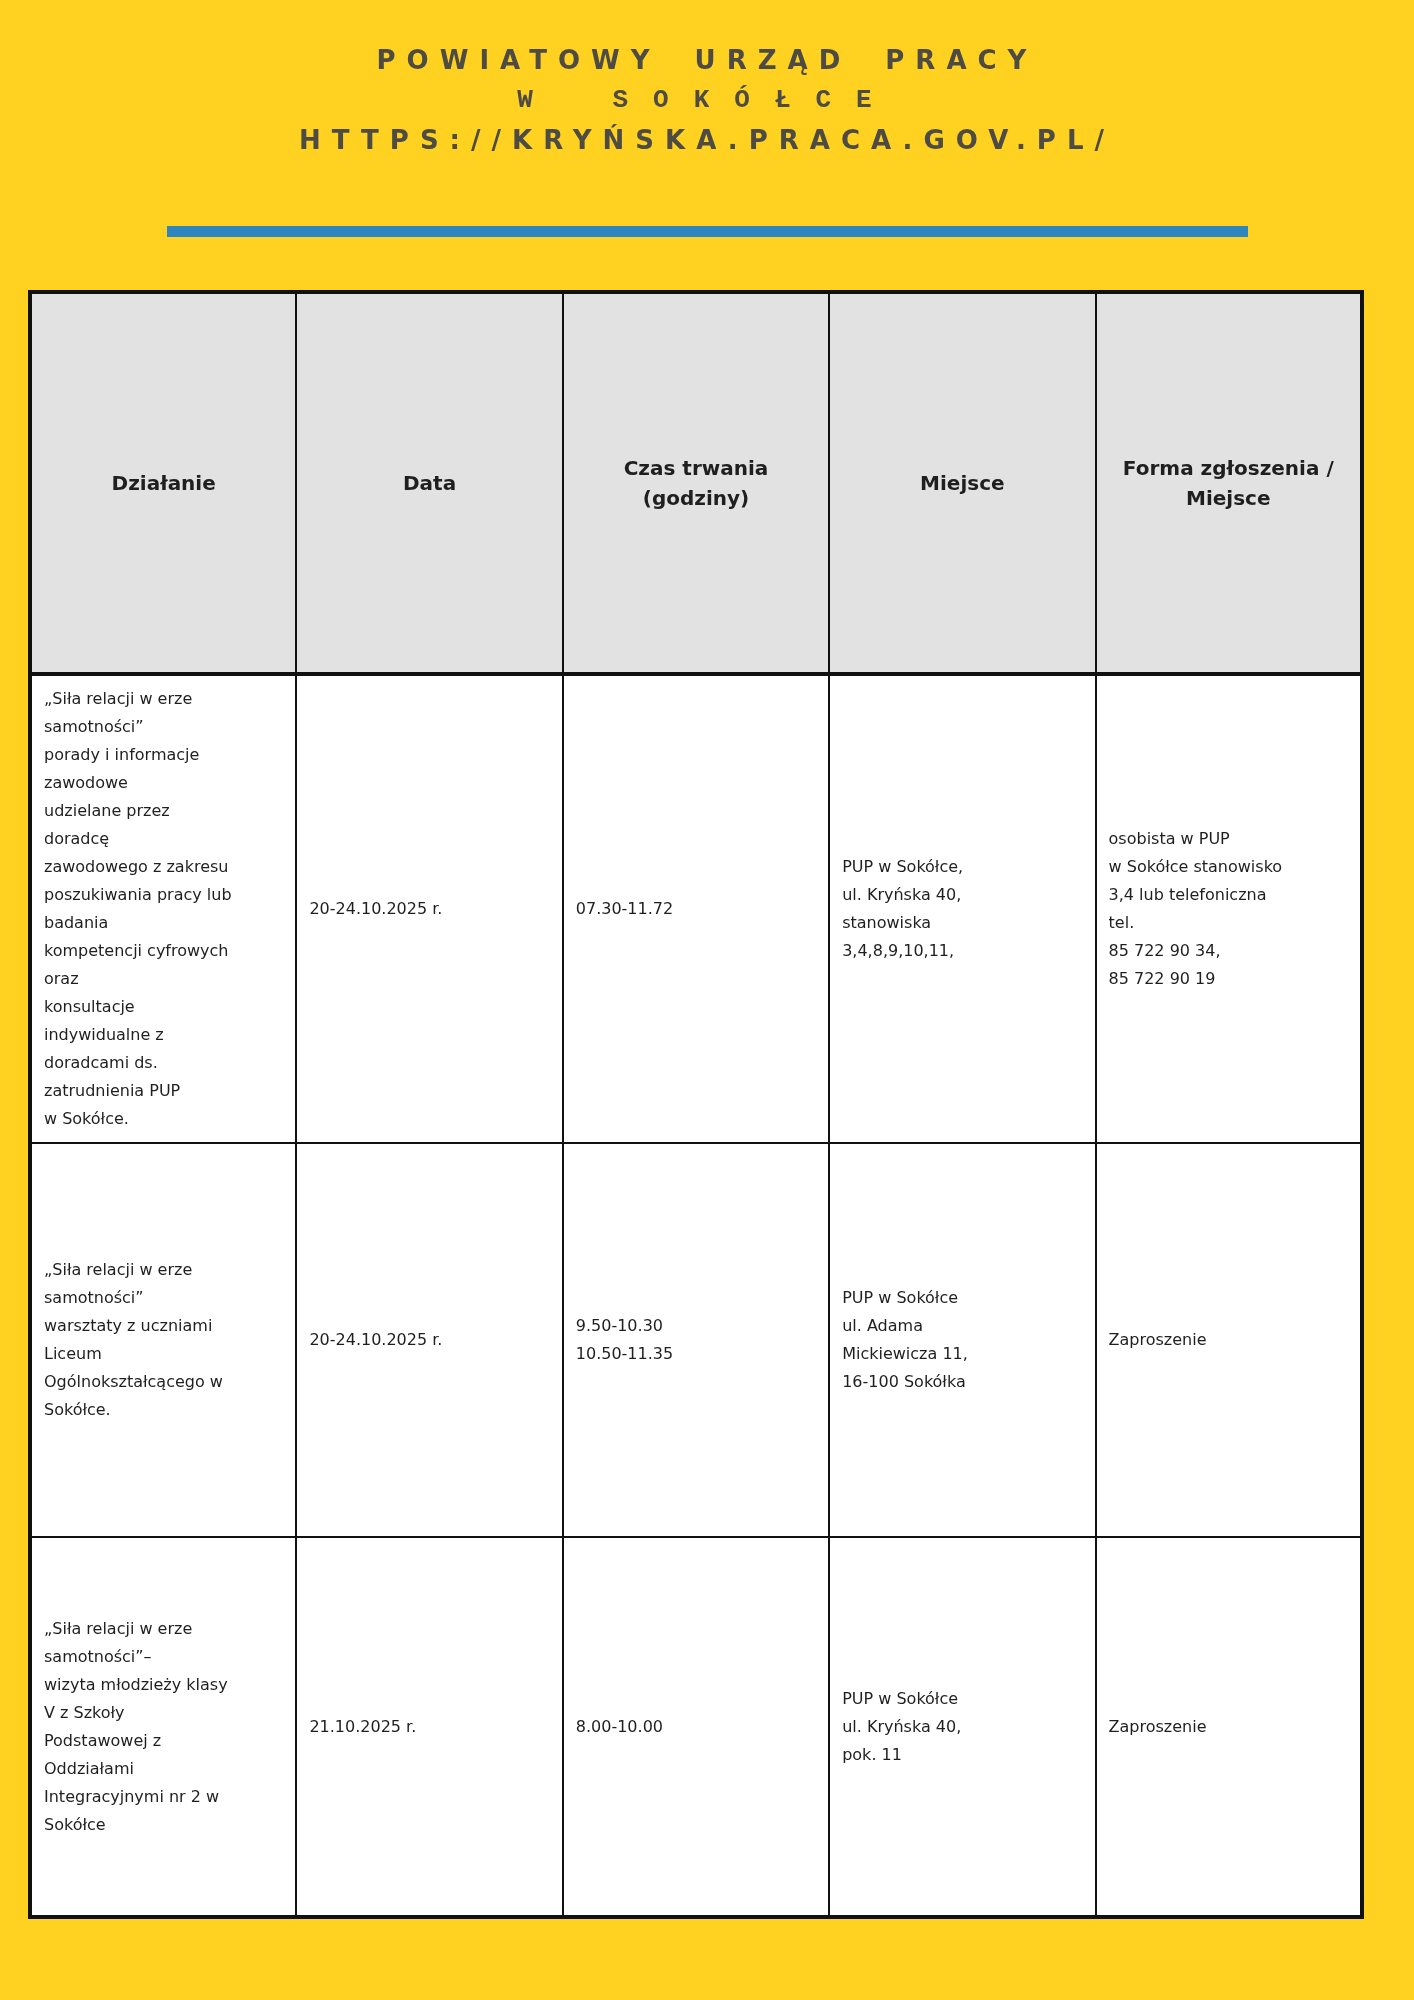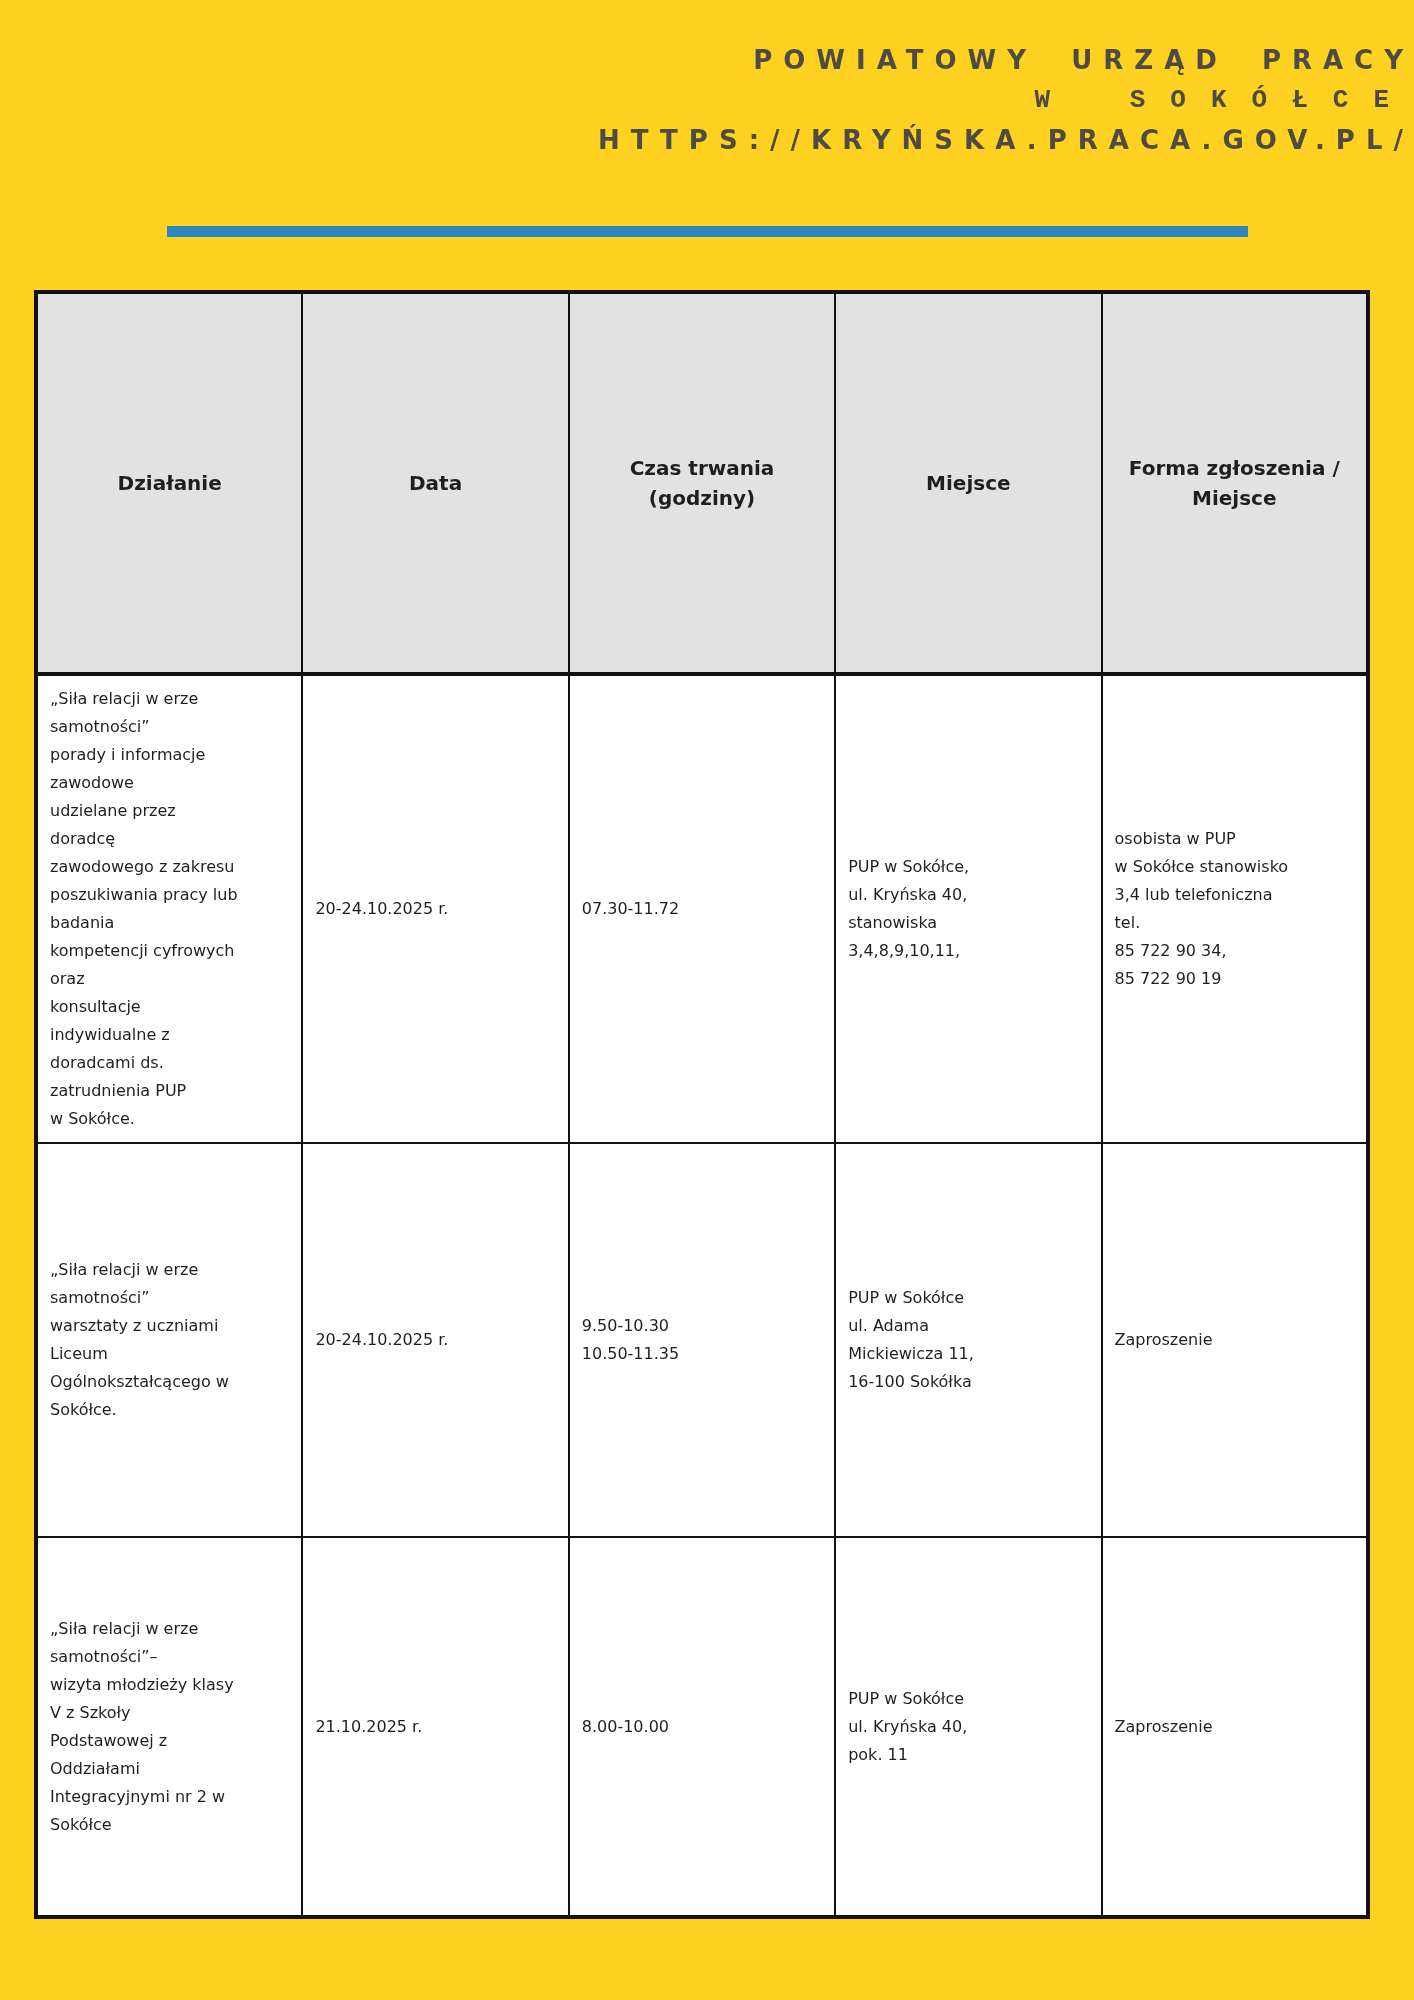--- a/index.html
+++ b/index.html
@@ -15,21 +15,21 @@
     font-family: "DejaVu Sans", "Liberation Sans", sans-serif;
     color: var(--text, #1f1f1f);
   }
 
   
   .masthead {
     position: absolute;
     top: 40px;
     left: 0;
     width: 100%;
-    text-align: right;
+    text-align: center;
     color: var(--title_text, #4d4b44);
     font-weight: bold;
     font-size: 26px;
     line-height: 40px;
     letter-spacing: 11px;
     word-spacing: 14px;
     white-space: nowrap;
   }
   .masthead-line.wide {
     letter-spacing: 25px;
@@ -42,21 +42,21 @@
     left: 167px;
     top: 226px;
     width: 1081px;
     height: 11px;
     background: var(--divider, #2e86c0);
   }
 
   
   table.schedule {
     position: absolute;
-    left: 34px;
+    left: 28px;
     top: 290px;
     width: 1336px;
     border-collapse: collapse;
     table-layout: fixed;
     background: var(--cell_bg, #ffffff);
     border: 4px solid var(--border, #111111);
   }
   table.schedule col { width: 20%; }
   table.schedule th,
   table.schedule td {

